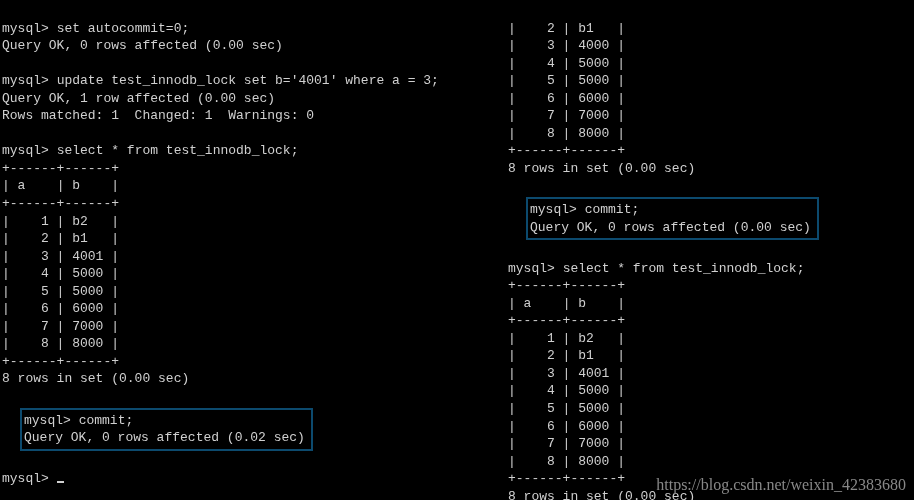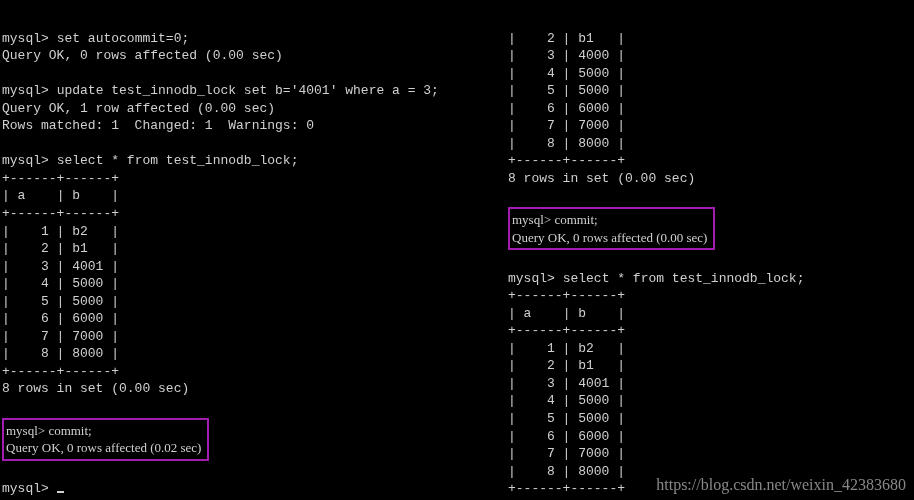--- a/index.html
+++ b/index.html
@@ -14,31 +14,30 @@
     height: 500px;
     overflow: hidden;
     position: relative;
   }
   .cols {
     display: flex;
     width: 100%;
     height: 100%;
   }
   .col {
-    padding: 12px 0 0 2px;
+    padding: 2px 0 0 2px;
     white-space: pre;
   }
   .col-left { width: 504px; }
   .col-right { flex: 1; }
   .hl {
-    border: 2px solid #a21caf;
+    border: 2px solid #0c4a6e;
     display: inline-block;
     padding: 2px 6px 2px 2px;
-    margin: 2px 0;
-    font-family: Liberation Serif, serif;
+    margin: 2px 18px;
   }
   .cursor {
     display: inline-block;
     width: 7px;
     height: 2px;
     background: #d0d0d0;
     vertical-align: -1px;
   }
   .watermark {
     position: absolute;

